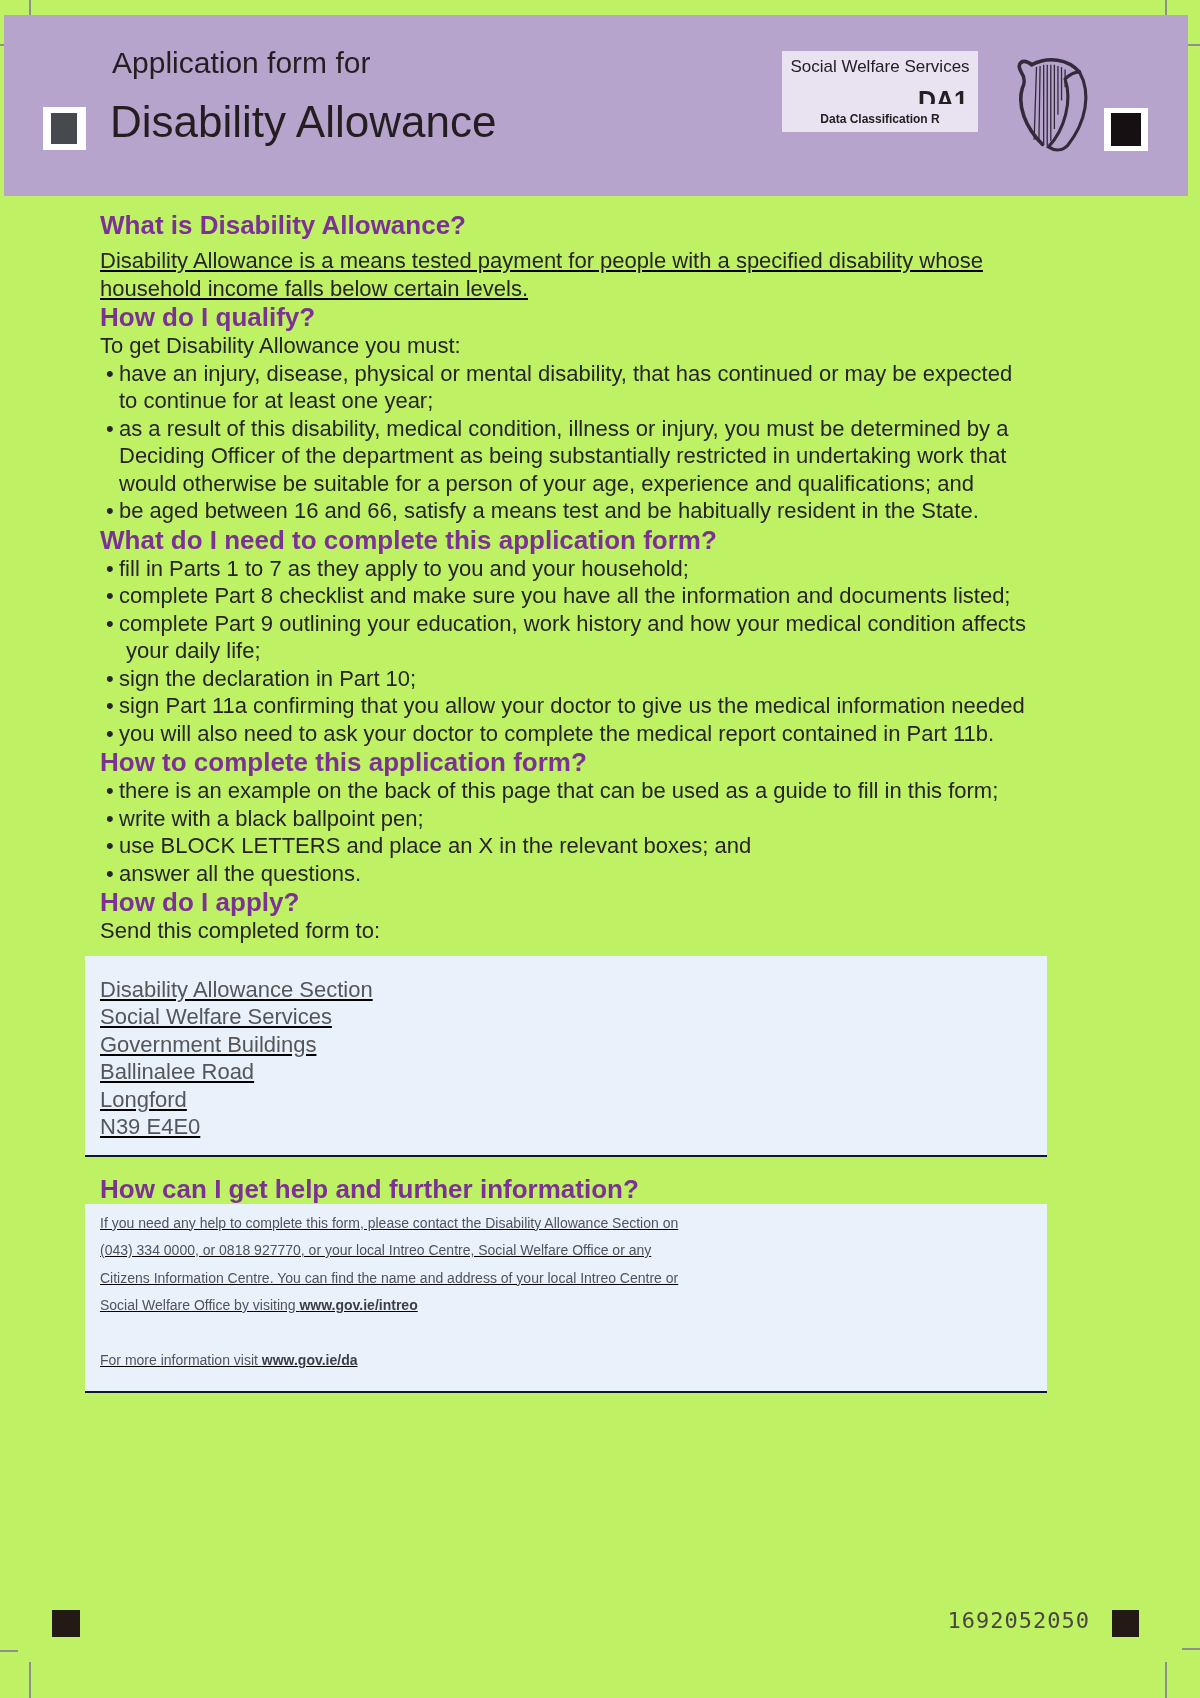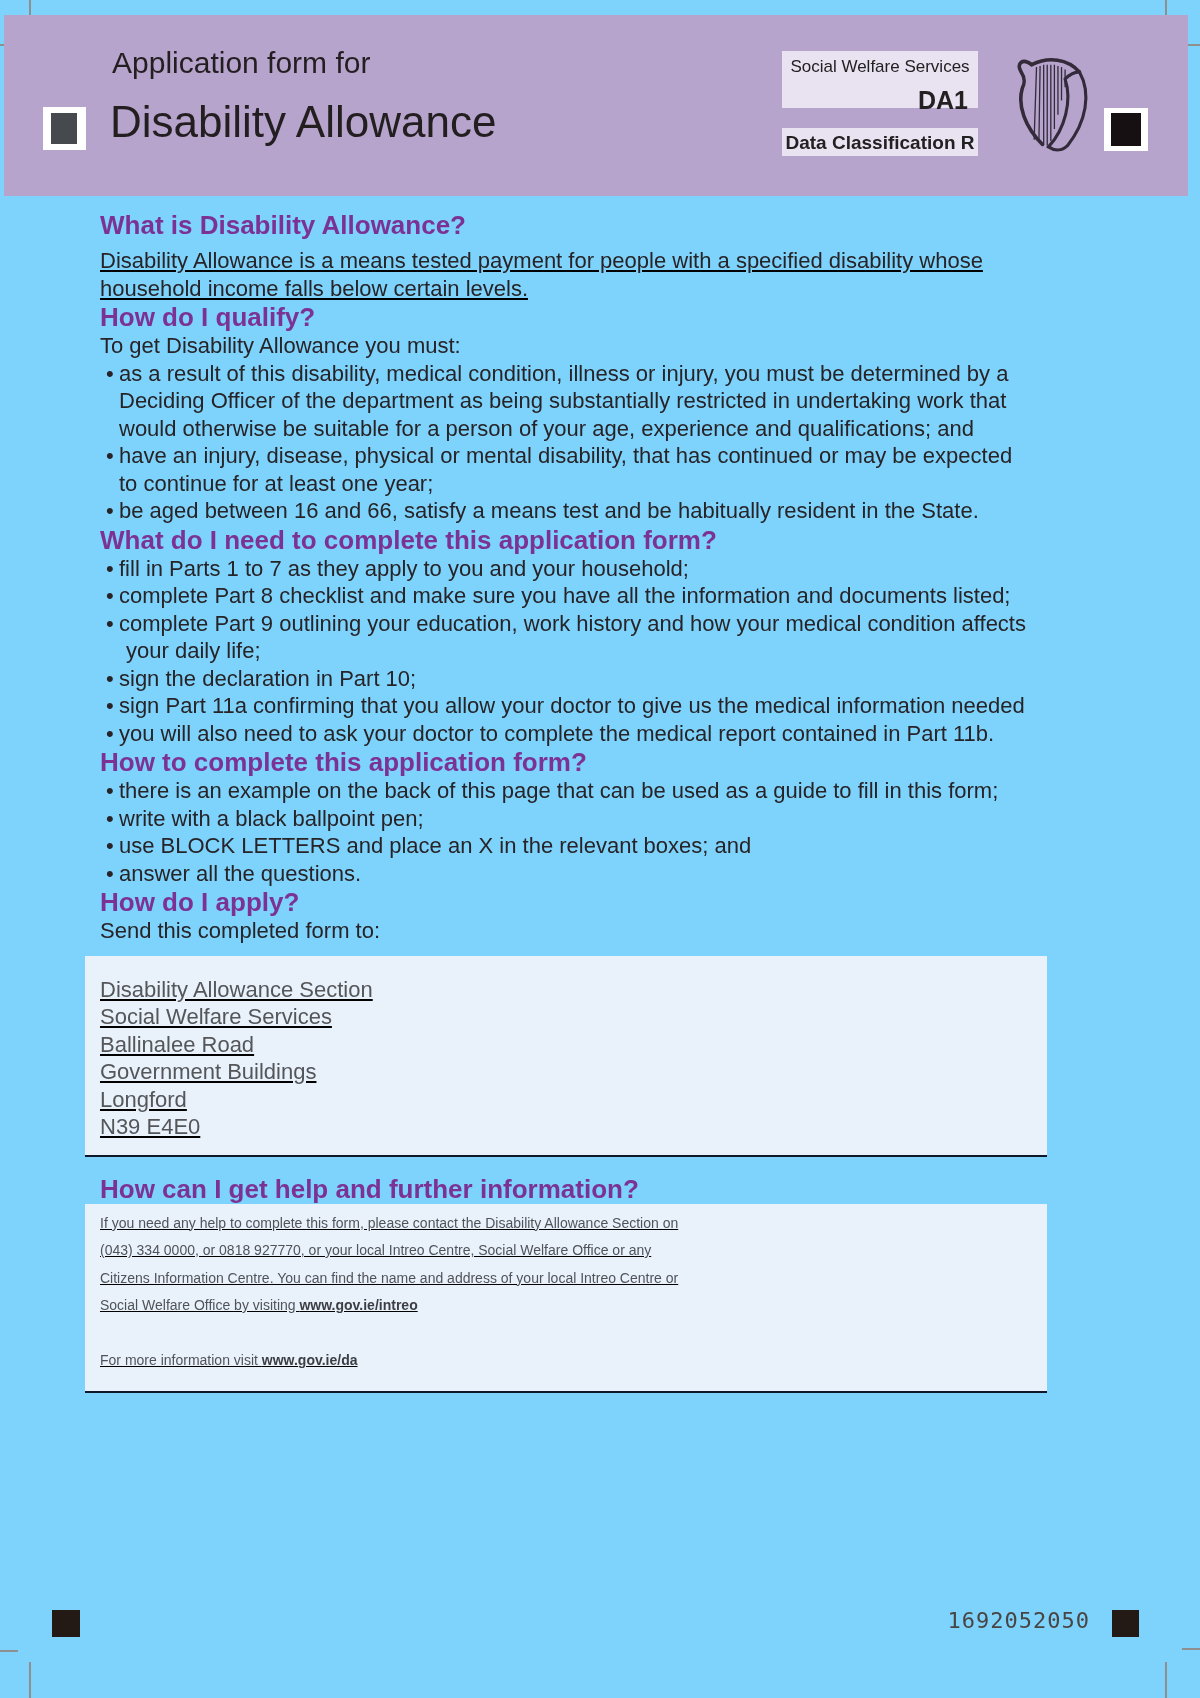--- a/index.html
+++ b/index.html
@@ -1,31 +1,31 @@
 <!DOCTYPE html>
 <html><head>
 <meta charset="utf-8">
 <style>
   html,body{margin:0;padding:0;background:#ffffff;}
-  .page{position:relative;width:1200px;height:1698px;background:#7dd3fc;overflow:hidden;
+  .page{position:relative;width:1200px;height:1698px;background:#bef264;overflow:hidden;
         font-family:"Liberation Sans", sans-serif;}
 
   
   .cropmark{position:absolute;background:#8f8f8f;}
 
   
   .band{position:absolute;left:4px;top:15px;width:1184px;height:181px;background:#b7a4cd;}
   .title1{position:absolute;left:112px;top:46px;font-size:30px;color:#231e20;}
   .title2{position:absolute;left:110px;top:97px;font-size:44px;color:#231e20;}
 
   .hbox{position:absolute;left:782px;width:196px;background:#e9e3f1;color:#232022;}
   .hbox1{top:51px;height:57px;}
   .hbox1 .svc{display:block;text-align:center;font-size:17px;padding-top:6px;}
   .hbox1 .code{display:block;text-align:right;font-size:25px;font-weight:700;padding-right:10px;margin-top:9px;}
-  .hbox2{top:128px;height:28px;line-height:30px;text-align:center;font-size:19px;font-weight:700;}
+  .hbox2{top:104px;height:28px;line-height:30px;text-align:center;font-size:12px;font-weight:700;}
 
   .harp{position:absolute;left:1012px;top:54px;}
 
   
   .regbox{position:absolute;background:#ffffff;}
   .regbox .inner{position:absolute;}
   .reg-left{left:43px;top:107px;width:43px;height:43px;}
   .reg-left .inner{left:8px;top:6px;width:26px;height:31px;background:#464a4f;}
   .reg-right{left:1104px;top:108px;width:44px;height:43px;}
   .reg-right .inner{left:7px;top:5px;width:30px;height:33px;background:#171013;}
@@ -117,29 +117,29 @@
     <h2 class="sec">What is Disability Allowance?</h2>
     <div class="para mt7">
       <div class="line">Disability Allowance is a means tested payment for people with a specified disability whose</div>
       <div class="line">household income falls below certain levels.</div>
     </div>
 
     <h2 class="sec gap30">How do I qualify?</h2>
     <div class="line">To get Disability Allowance you must:</div>
     <div class="bullets">
       <div class="bullet">
+        <div class="b-line first">have an injury, disease, physical or mental disability, that has continued or may be expected</div>
+        <div class="b-line">to continue for at least one year;</div>
+      </div>
+      <div class="bullet">
         <div class="b-line first">as a result of this disability, medical condition, illness or injury, you must be determined by a</div>
         <div class="b-line">Deciding Officer of the department as being substantially restricted in undertaking work that</div>
         <div class="b-line">would otherwise be suitable for a person of your age, experience and qualifications; and</div>
       </div>
       <div class="bullet">
-        <div class="b-line first">have an injury, disease, physical or mental disability, that has continued or may be expected</div>
-        <div class="b-line">to continue for at least one year;</div>
-      </div>
-      <div class="bullet">
         <div class="b-line first">be aged between 16 and 66, satisfy a means test and be habitually resident in the State.</div>
       </div>
     </div>
 
     <h2 class="sec gap30">What do I need to complete this application form?</h2>
     <div class="bullets">
       <div class="bullet">
         <div class="b-line first">fill in Parts 1 to 7 as they apply to you and your household;</div>
       </div>
       <div class="bullet">
@@ -175,22 +175,22 @@
         <div class="b-line first">answer all the questions.</div>
       </div>
     </div>
 
     <h2 class="sec gap34">How do I apply?</h2>
     <div class="line">Send this completed form to:</div>
 
     <div class="bluebox addrbox">
       <div class="addr-line">Disability Allowance Section</div>
       <div class="addr-line">Social Welfare Services</div>
+      <div class="addr-line">Government Buildings</div>
       <div class="addr-line">Ballinalee Road</div>
-      <div class="addr-line">Government Buildings</div>
       <div class="addr-line">Longford</div>
       <div class="addr-line">N39 E4E0</div>
     </div>
 
     <h2 class="sec" style="margin-top:17px;">How can I get help and further information?</h2>
     <div class="bluebox infobox">
       <div class="info-line">If you need any help to complete this form, please contact the Disability Allowance Section on</div>
       <div class="info-line">(043) 334 0000, or 0818 927770, or your local Intreo Centre, Social Welfare Office or any</div>
       <div class="info-line">Citizens Information Centre. You can find the name and address of your local Intreo Centre or</div>
       <div class="info-line"><span>Social Welfare Office by visiting </span><span class="bold">www.gov.ie/intreo</span></div>

